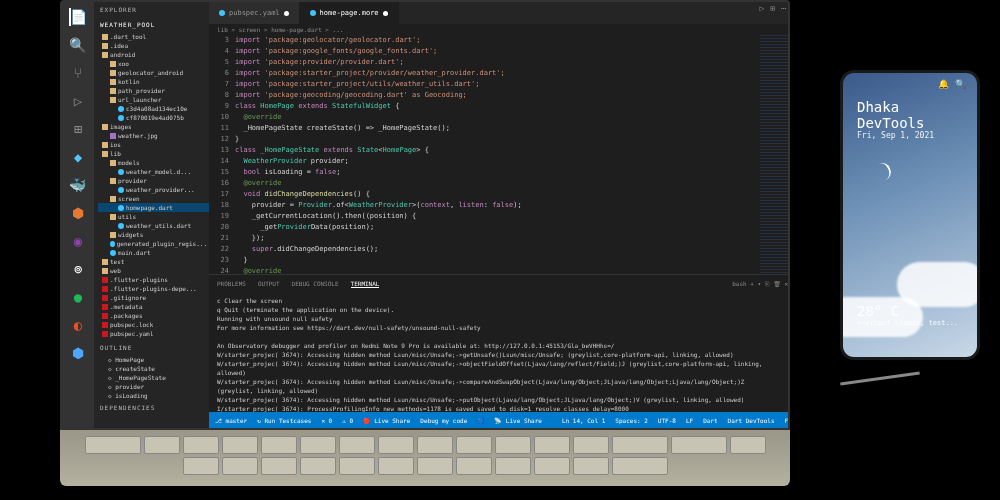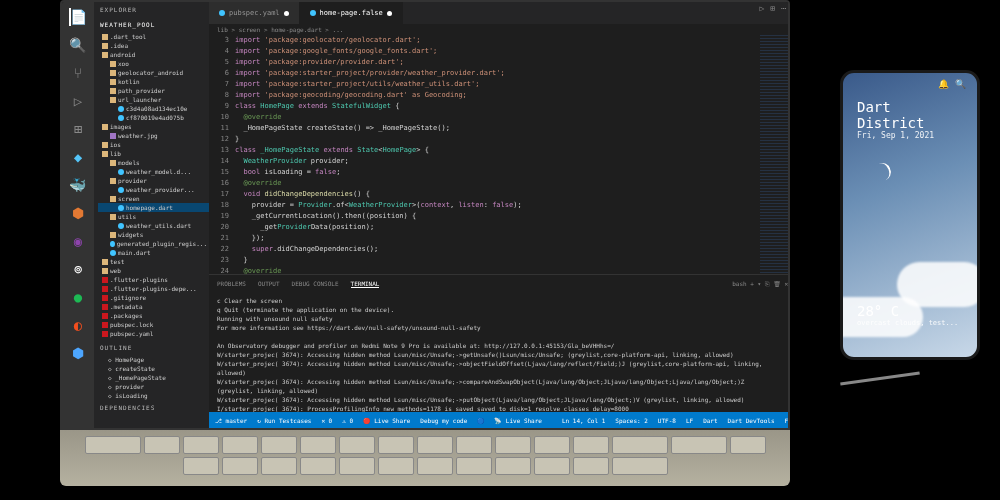--- a/index.html
+++ b/index.html
@@ -233,21 +233,21 @@
 
     <div class="main">
       <div class="tabs" id="tabs">
         <div class="tab">
             <span class="fi dart"></span>
             <span>pubspec.yaml</span>
             <span class="dot"></span>
           </div>
           <div class="tab active">
             <span class="fi dart"></span>
-            <span>home-page.false</span>
+            <span>home-page.more</span>
             <span class="dot"></span>
           </div>
           <div class="toolbar">
           <span>▷</span>
           <span>⊞</span>
           <span>⋯</span>
         </div>
       </div>
       <div class="breadcrumb">lib &gt; screen &gt; home-page.dart &gt; ...</div>
       <div class="editor">
@@ -328,21 +328,21 @@
 </div>
 
 <div class="cable"></div>
 
 <div class="phone">
   <div class="phone-status">
     <span>🔔</span>
     <span>🔍</span>
   </div>
   <div class="phone-loc">
-    <div class="city">Dart District</div>
+    <div class="city">Dhaka DevTools</div>
     <div class="date">Fri, Sep 1, 2021</div>
   </div>
   <div class="moon"></div>
   <div class="cloud c1"></div>
   <div class="cloud c2"></div>
   <div class="phone-weather">
     <div class="temp">28° C</div>
     <div class="desc">overcast clouds, test...</div>
   </div>
 </div>

